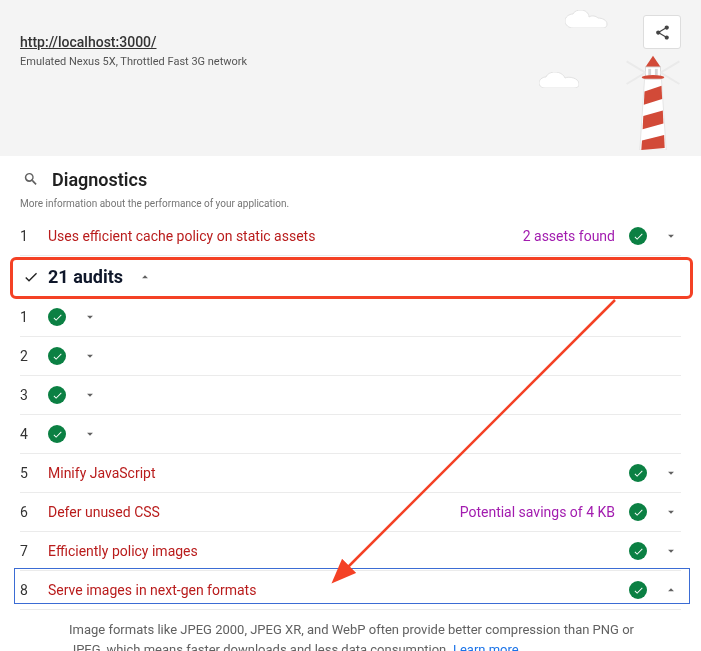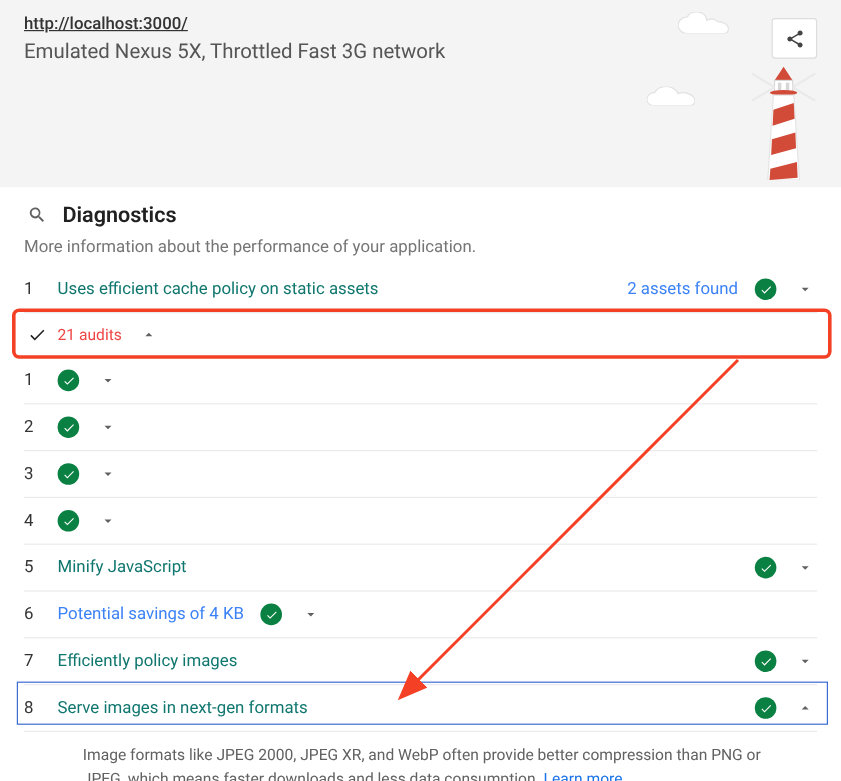--- a/index.html
+++ b/index.html
@@ -8,32 +8,32 @@
       font-size: 13px;
       color: #212121;
       width: 701px;
       height: 651px;
       background: #fff;
       position: relative;
       overflow: hidden;
     }
     .header {
       background: #f4f4f4;
-      padding: 12px 20px 36px 20px;
+      padding: 34px 20px 36px 20px;
       position: relative;
       min-height: 156px;
     }
     .url {
       font-size: 14px;
       text-decoration: underline;
       color: #333;
       font-weight: 500;
     }
     .env {
-      font-size: 17px;
+      font-size: 11px;
       color: #555;
       margin-top: 5px;
     }
     .share-btn {
       position: absolute;
       right: 20px;
       top: 15px;
       width: 38px;
       height: 34px;
       border: 1px solid #ddd;
@@ -76,21 +76,21 @@
       justify-content: center;
       color: #555;
     }
     .diag-title {
       font-weight: 600;
       color: #212121;
       font-size: 18px;
     }
     .diag-sub {
       color: #757575;
-      font-size: 14px;
+      font-size: 10px;
       margin-top: 8px;
     }
     .audit-list { margin-top: 8px; }
     .audit-item {
       display: flex;
       align-items: center;
       border-bottom: 1px solid #ebebeb;
       padding: 10px 2px 10px 0;
       font-size: 14px;
       gap: 6px;
@@ -99,23 +99,23 @@
       width: 22px;
       color: #333;
       font-size: 14px;
     }
     .audit-check {
       width: 22px;
       display: inline-flex;
       align-items: center;
       justify-content: center;
     }
-    .audit-label { flex: 1; color: #0f766e; }
-    .audit-value { color: #3b82f6; margin-right: 8px; font-size: 14px; }
-    .audit-count { color: #ef4444; margin-right: 8px; font-size: 13px; }
+    .audit-label { flex: 1; color: #b91c1c; }
+    .audit-value { color: #a21caf; margin-right: 8px; font-size: 14px; }
+    .audit-count { color: #0f172a; margin-right: 8px; font-size: 18px; font-weight: bold; }
     .pass-icon {
       width: 18px; height: 18px; border-radius: 9px;
       background: #0b8043;
       display: inline-flex; align-items: center; justify-content: center;
       margin-right: 10px;
     }
     .chevron {
       width: 16px; height: 16px;
       display: inline-flex; align-items: center; justify-content: center;
       color: #616161;
@@ -295,20 +295,21 @@
             </svg>
           </span>
           <span class="chevron">
             <svg width="14" height="14" viewBox="0 0 24 24" fill="#616161">
               <path d="M7 10l5 5 5-5z"></path>
             </svg>
           </span>
         </div>
         <div class="audit-item">
           <span class="audit-num">6</span>
+          <span class="audit-label">Defer unused CSS</span>
           <span class="audit-value">Potential savings of 4 KB</span>
           <span class="pass-icon">
             <svg width="11" height="11" viewBox="0 0 24 24" fill="#fff">
               <path d="M9 16.17l-4.17-4.17L3.4 13.4 9 19l12-12-1.4-1.4z"></path>
             </svg>
           </span>
           <span class="chevron">
             <svg width="14" height="14" viewBox="0 0 24 24" fill="#616161">
               <path d="M7 10l5 5 5-5z"></path>
             </svg>

